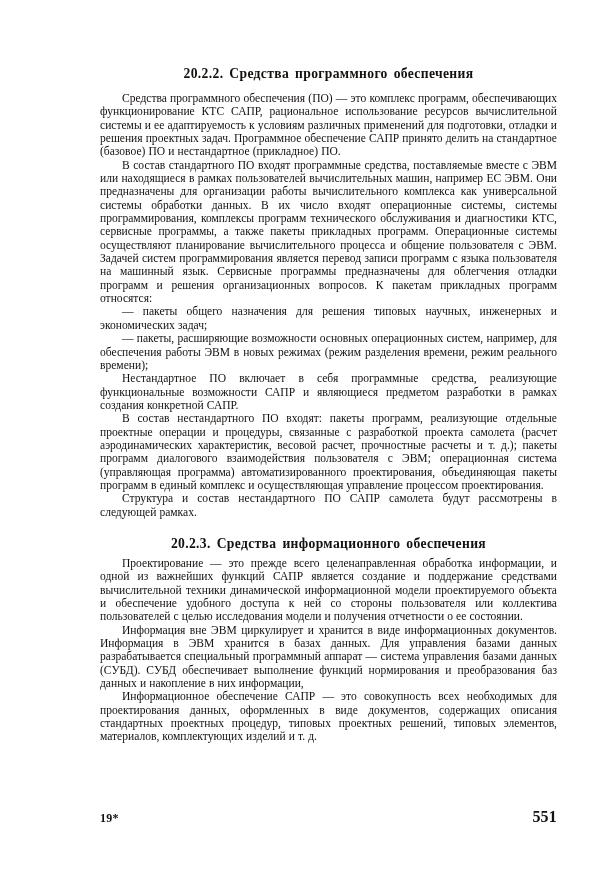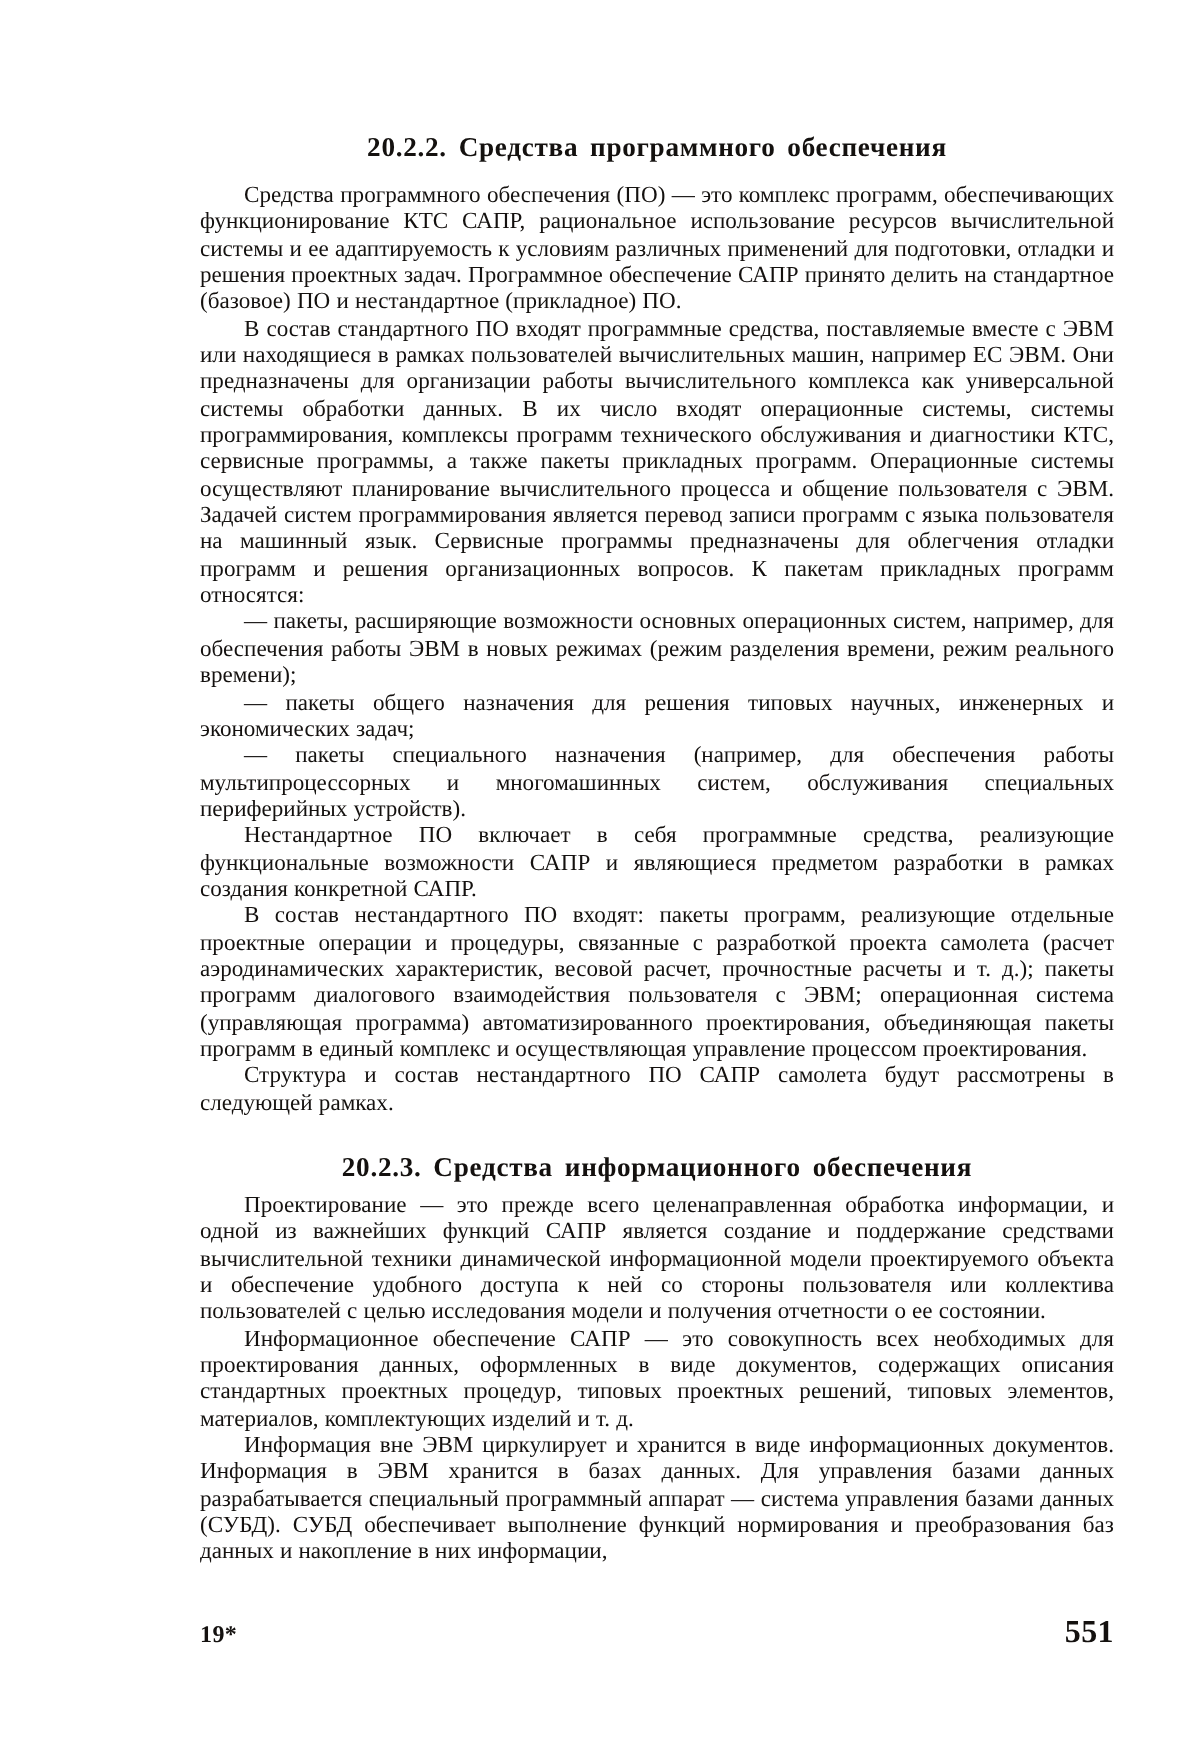--- a/index.html
+++ b/index.html
@@ -87,32 +87,31 @@
 <body>
 
 <div class="page">
 
   <div class="textblock">
 
     <h2 class="section-heading">20.2.2.  Средства программного обеспечения</h2>
 
     <p class="para">Средства программного обеспечения (ПО) — это комплекс программ, обеспечивающих функционирование КТС САПР, рациональное использование ресурсов вычислительной системы и ее адаптируемость к условиям различных применений для подготовки, отладки и решения проектных задач. Программное обеспечение САПР принято делить на стандартное (базовое) ПО и нестандартное (прикладное) ПО.</p>
     <p class="para">В состав стандартного ПО входят программные средства, поставляемые вместе с ЭВМ или находящиеся в рамках пользователей вычислительных машин, например ЕС ЭВМ. Они предназначены для организации работы вычислительного комплекса как универсальной системы обработки данных. В их число входят операционные системы, системы программирования, комплексы программ технического обслуживания и диагностики КТС, сервисные программы, а также пакеты прикладных программ. Операционные системы осуществляют планирование вычислительного процесса и общение пользователя с ЭВМ. Задачей систем программирования является перевод записи программ с языка пользователя на машинный язык. Сервисные программы предназначены для облегчения отладки программ и решения организационных вопросов. К пакетам прикладных программ относятся:</p>
+    <p class="para dash">— пакеты общего назначения для решения типовых научных, инженерных и экономических задач;</p>
     <p class="para dash">— пакеты, расширяющие возможности основных операционных систем, например, для обеспечения работы ЭВМ в новых режимах (режим разделения времени, режим реального времени);</p>
-    <p class="para dash">— пакеты общего назначения для решения типовых научных, инженерных и экономических задач;</p>
-    <p class="para dash">— пакеты специального назначения (например, для обеспечения работы мультипроцессорных и многомашинных систем, обслуживания специальных периферийных устройств).</p>
     <p class="para">Нестандартное ПО включает в себя программные средства, реализующие функциональные возможности САПР и являющиеся предметом разработки в рамках создания конкретной САПР.</p>
     <p class="para">В состав нестандартного ПО входят: пакеты программ, реализующие отдельные проектные операции и процедуры, связанные с разработкой проекта самолета (расчет аэродинамических характеристик, весовой расчет, прочностные расчеты и т. д.); пакеты программ диалогового взаимодействия пользователя с ЭВМ; операционная система (управляющая программа) автоматизированного проектирования, объединяющая пакеты программ в единый комплекс и осуществляющая управление процессом проектирования.</p>
     <p class="para">Структура и состав нестандартного ПО САПР самолета будут рассмотрены в следующей рамках.</p>
 
     <h2 class="section-heading second">20.2.3.  Средства информационного обеспечения</h2>
 
     <p class="para">Проектирование — это прежде всего целенаправленная обработка информации, и одной из важнейших функций САПР является создание и поддержание средствами вычислительной техники динамической информационной модели проектируемого объекта и обеспечение удобного доступа к ней со стороны пользователя или коллектива пользователей с целью исследования модели и получения отчетности о ее состоянии.</p>
+    <p class="para">Информация вне ЭВМ циркулирует и хранится в виде информационных документов. Информация в ЭВМ хранится в базах данных. Для управления базами данных разрабатывается специальный программный аппарат — система управления базами данных (СУБД). СУБД обеспечивает выполнение функций нормирования и преобразования баз данных и накопление в них информации,</p>
     <p class="para">Информационное обеспечение САПР — это совокупность всех необходимых для проектирования данных, оформленных в виде документов, содержащих описания стандартных проектных процедур, типовых проектных решений, типовых элементов, материалов, комплектующих изделий и т. д.</p>
-    <p class="para">Информация вне ЭВМ циркулирует и хранится в виде информационных документов. Информация в ЭВМ хранится в базах данных. Для управления базами данных разрабатывается специальный программный аппарат — система управления базами данных (СУБД). СУБД обеспечивает выполнение функций нормирования и преобразования баз данных и накопление в них информации,</p>
 
   </div>
 
   <div class="footer">
     <span class="folio-left">19*</span>
     <span class="folio-right">551</span>
   </div>
 
 </div>
 

